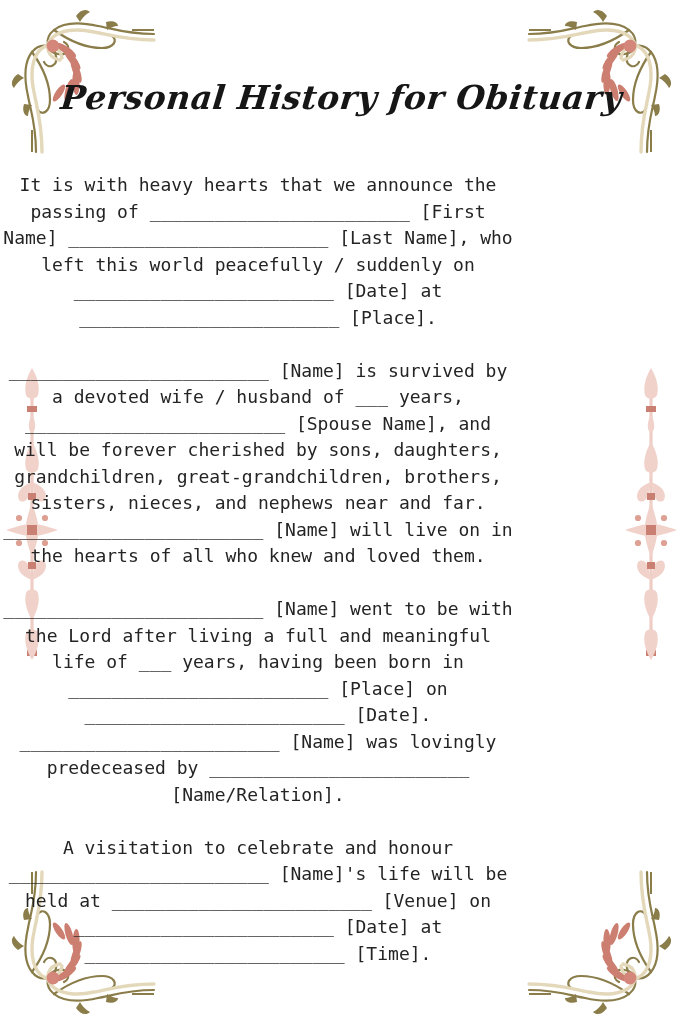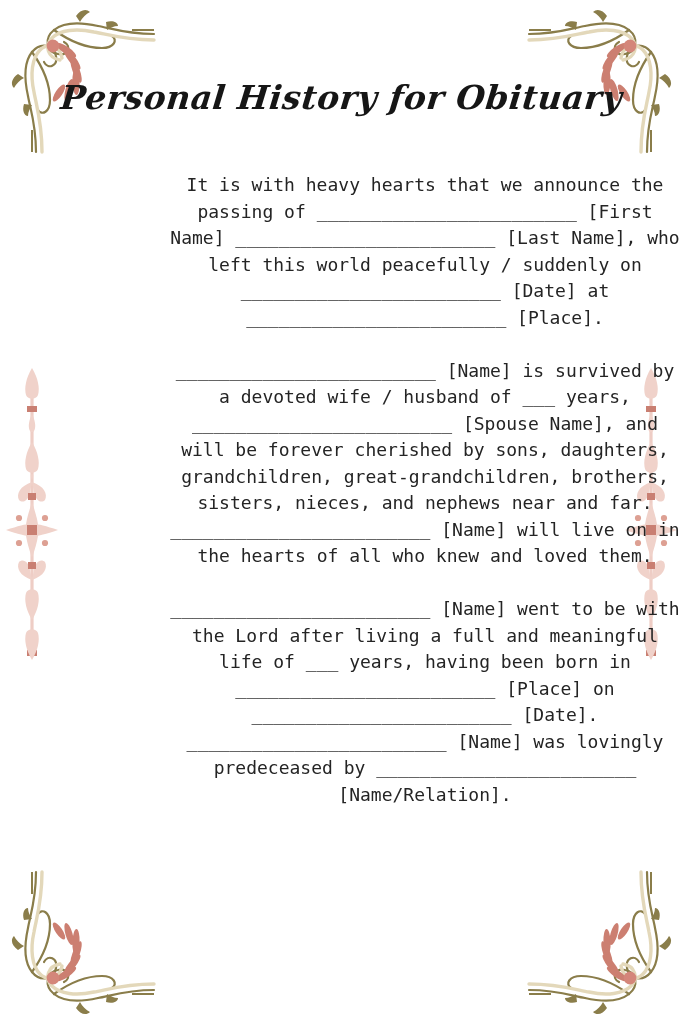--- a/index.html
+++ b/index.html
@@ -65,21 +65,21 @@
     white-space: nowrap;
   }
 
   
   .body-wrap {
     position: absolute;
     top: 172px;
     left: 0;
     width: 683px;
     display: flex;
-    justify-content: flex-end;
+    justify-content: flex-start;
   }
   .body-col {
     width: 516px;
   }
   .para {
     font-family: "DejaVu Sans Mono", monospace;
     font-size: 18px;
     line-height: 26.5px;
     color: #242424;
     text-align: center;
@@ -326,16 +326,17 @@
 
   <div class="title-wrap">
     <span class="doc-title">Personal History for Obituary</span>
   </div>
 
   <div class="body-wrap">
     <div class="body-col">
       <p class="para">It is with heavy hearts that we announce the passing of ________________________ [First Name] ________________________ [Last Name], who left this world peacefully / suddenly on ________________________ [Date] at ________________________ [Place].</p>
       <p class="para">________________________ [Name] is survived by a devoted wife / husband of ___ years, ________________________ [Spouse Name], and will be forever cherished by sons, daughters, grandchildren, great-grandchildren, brothers, sisters, nieces, and nephews near and far. ________________________ [Name] will live on in the hearts of all who knew and loved them.</p>
       <p class="para">________________________ [Name] went to be with the Lord after living a full and meaningful life of ___ years, having been born in ________________________ [Place] on ________________________ [Date]. ________________________ [Name] was lovingly predeceased by ________________________ [Name/Relation].</p>
+      <p class="para">A visitation to celebrate and honour ________________________ [Name]'s life will be held at ________________________ [Venue] on ________________________ [Date] at ________________________ [Time].</p>
     </div>
   </div>
 
 </div>
 
 </body></html>

